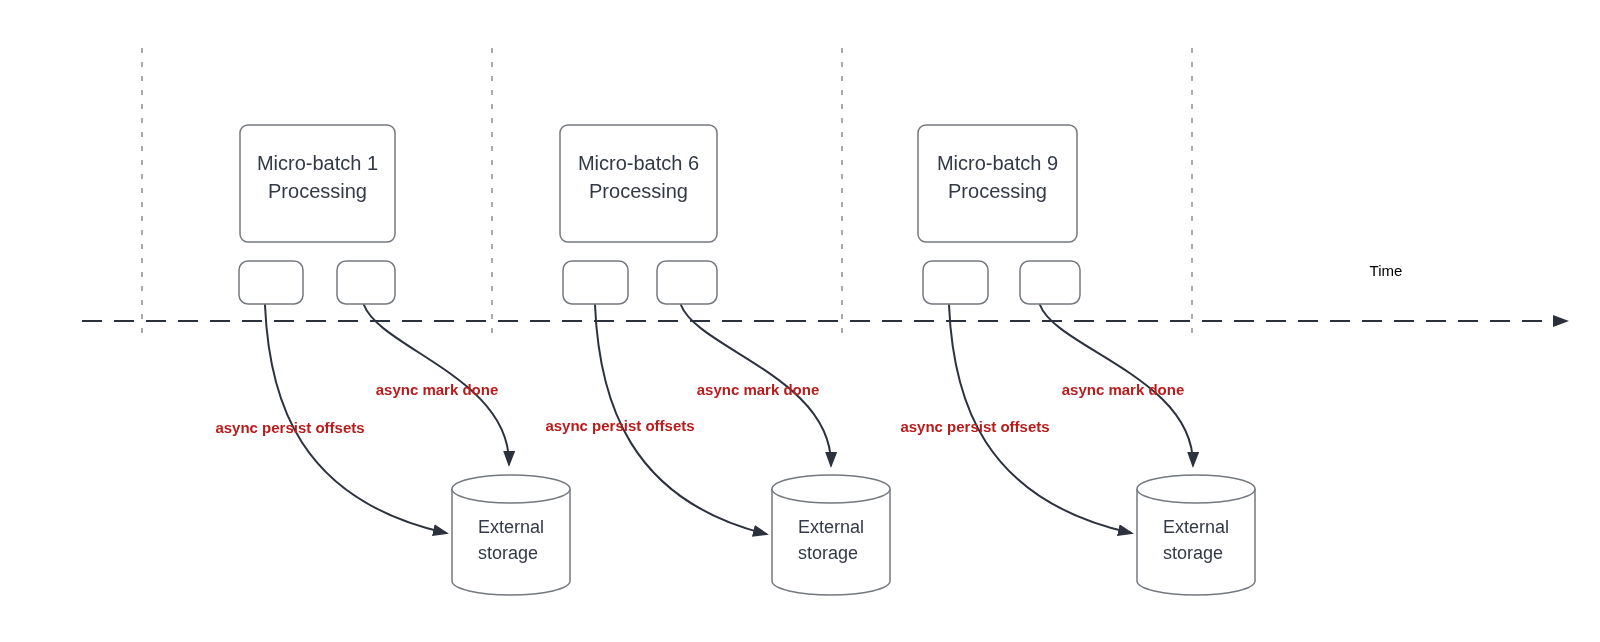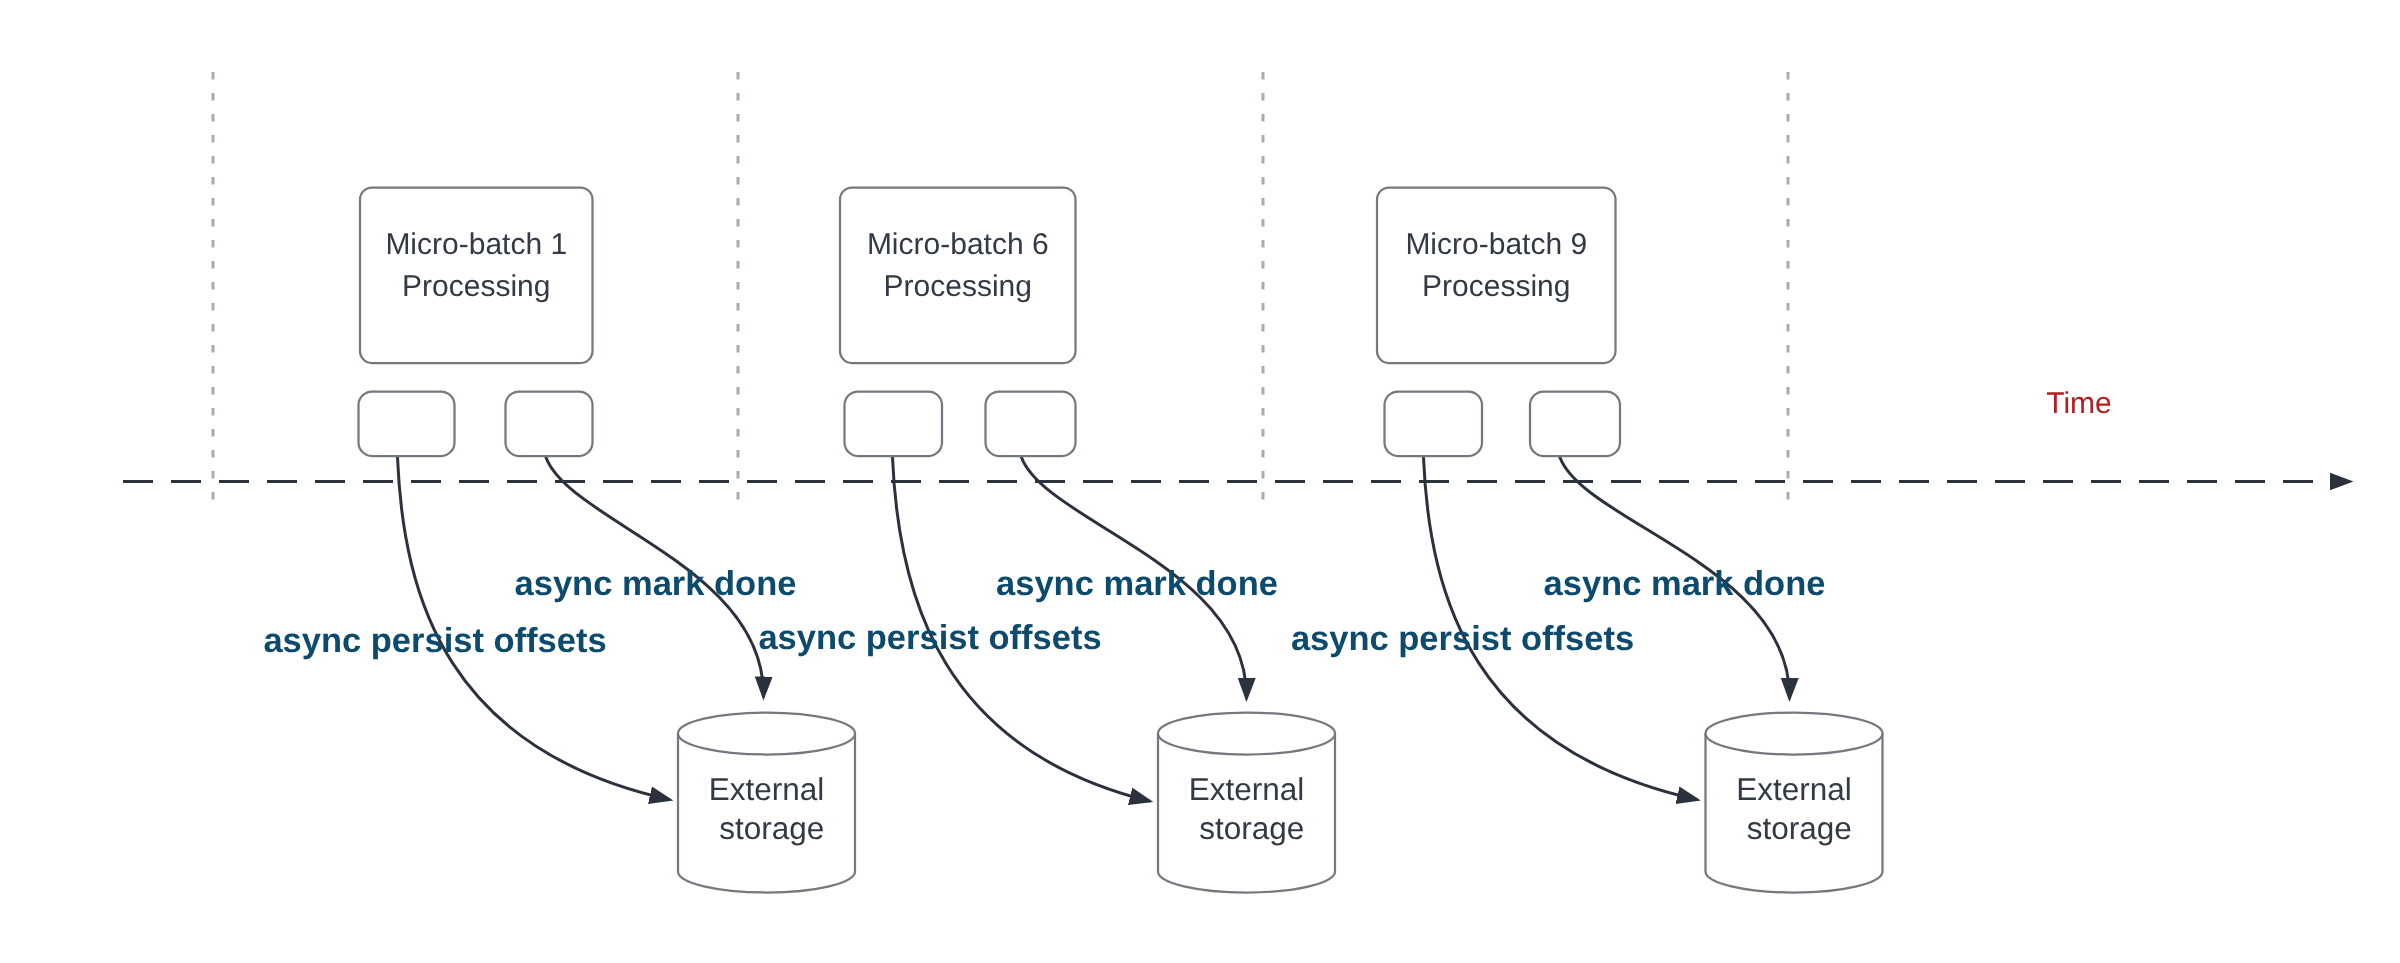--- a/index.html
+++ b/index.html
@@ -24,38 +24,38 @@
     text-align: center;
     font-size: 20px;
     line-height: 28px;
     color: #333a45;
     white-space: pre-line;
   }
   .arrow-label {
     position: absolute;
     transform: translate(-50%, -50%);
     font-weight: bold;
-    font-size: 23px;
-    color: #0c4a6e;
+    font-size: 15px;
+    color: #b91c1c;
     white-space: nowrap;
   }
   .storage-label {
     position: absolute;
     transform: translate(-50%, -50%);
-    text-align: right;
-    font-size: 21px;
+    text-align: left;
+    font-size: 18px;
     line-height: 26px;
     color: #333a45;
     white-space: pre-line;
   }
   .time-label {
     position: absolute;
     transform: translate(-50%, -50%);
-    font-size: 20px;
-    color: #b91c1c;
+    font-size: 15px;
+    color: #000000;
   }
 </style>
 </head>
 <body>
 
 <div class="canvas">
 
   <svg class="layer" width="1600" height="642" viewBox="0 0 1600 642">
     <defs>
       <marker id="ah" markerUnits="userSpaceOnUse" markerWidth="18" markerHeight="14" refX="13" refY="6" orient="auto">

